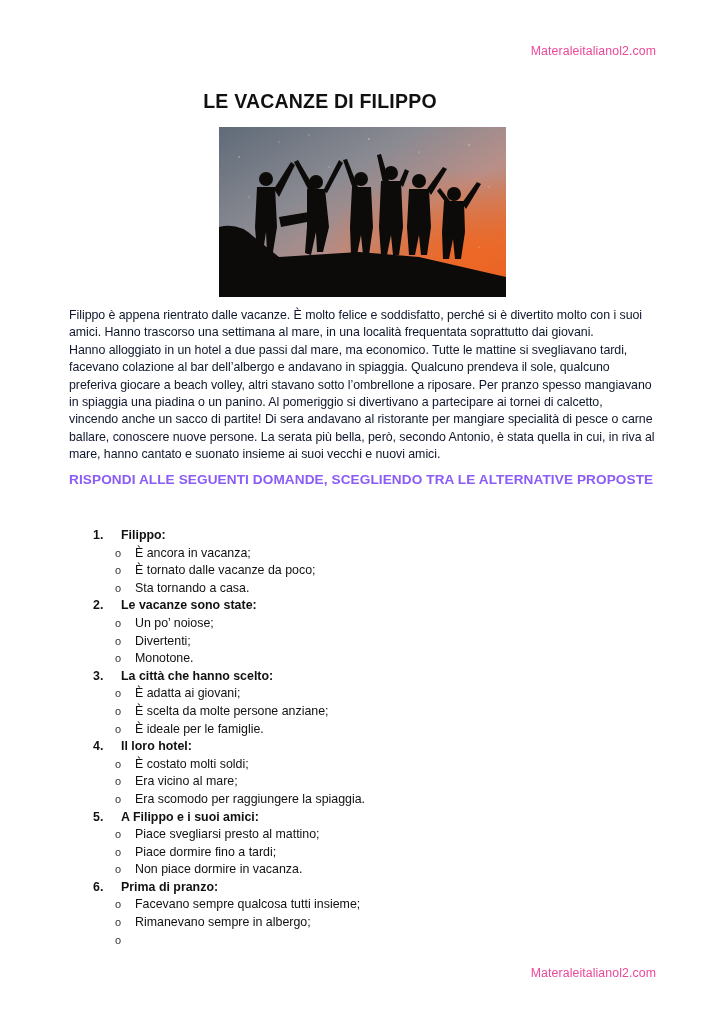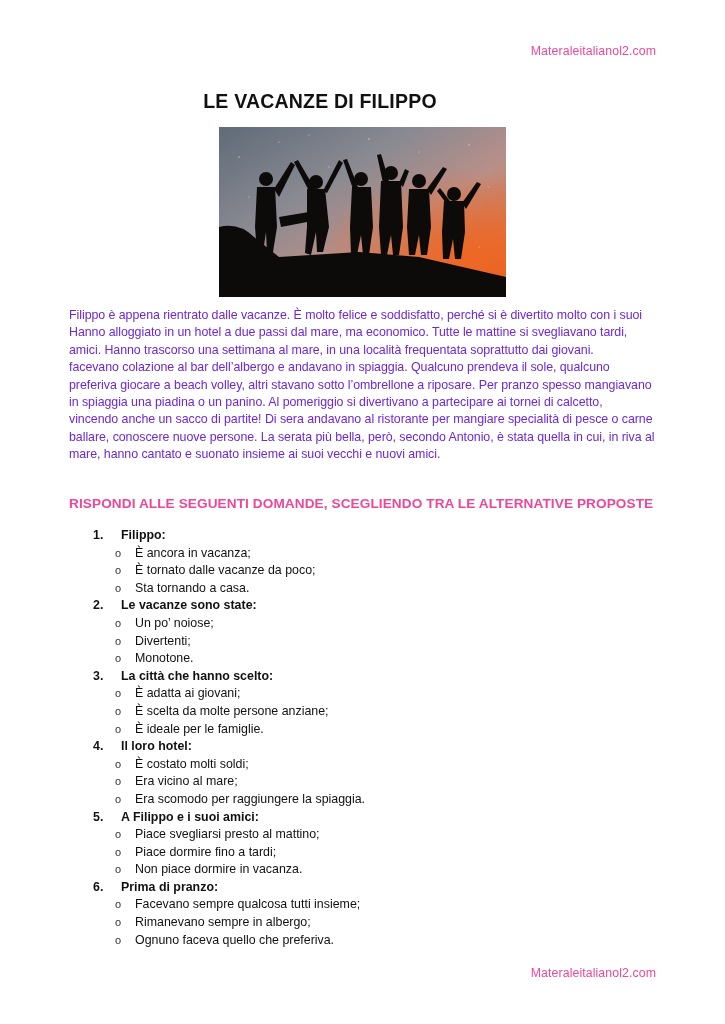--- a/index.html
+++ b/index.html
@@ -17,26 +17,26 @@
       position: absolute; top: 90px; left: 0; width: 640px; text-align: center;
       font-weight: bold; font-size: 19.5px; color: #111; letter-spacing: 0.2px;
     }
     .photo {
       position: absolute; left: 219px; top: 127px; width: 287px; height: 170px;
       overflow: hidden;
     }
     .photo svg { display: block; }
     .story {
       position: absolute; left: 69px; top: 307px; width: 595px;
-      font-size: 12.4px; line-height: 17.4px; color: #6d28d9; letter-spacing: -0.05px;
+      font-size: 12.4px; line-height: 17.4px; color: #0f172a; letter-spacing: -0.05px;
     }
     .story p { margin: 0; }
     .section-heading {
-      position: absolute; left: 69px; top: 496px; font-weight: bold;
-      font-size: 13.6px; color: #ec4899; letter-spacing: 0.1px;
+      position: absolute; left: 69px; top: 472px; font-weight: bold;
+      font-size: 13.6px; color: #8b5cf6; letter-spacing: 0.1px;
     }
     .questions {
       position: absolute; left: 0; top: 527px; width: 725px;
       font-size: 12.4px; color: #111;
     }
     .q { position: relative; }
     .q-head { height: 17.6px; line-height: 17.6px; position: relative; font-weight: bold; }
     .q-num { position: absolute; left: 93px; }
     .q-label { position: absolute; left: 121px; }
     .opt { height: 17.6px; line-height: 17.6px; position: relative; }
@@ -110,22 +110,22 @@
       <circle cx="235" cy="67" r="7"></circle>
       <path d="M225 74 L245 74 L246 105 L242 132 L236 132 L234 112 L230 132 L224 132 L223 105 Z"></path>
       <path d="M243 76 L258 55 L262 57 L247 82 Z"></path>
         <path d="M227 76 L218 64 L221 61 L231 74 Z"></path>
     </g>
   </svg>
 </div>
 
 <div class="story">
   <p>Filippo è appena rientrato dalle vacanze. È molto felice e soddisfatto, perché si è divertito molto con i suoi</p>
+  <p>amici. Hanno trascorso una settimana al mare, in una località frequentata soprattutto dai giovani.</p>
   <p>Hanno alloggiato in un hotel a due passi dal mare, ma economico. Tutte le mattine si svegliavano tardi,</p>
-  <p>amici. Hanno trascorso una settimana al mare, in una località frequentata soprattutto dai giovani.</p>
   <p>facevano colazione al bar dell’albergo e andavano in spiaggia. Qualcuno prendeva il sole, qualcuno</p>
   <p>preferiva giocare a beach volley, altri stavano sotto l’ombrellone a riposare. Per pranzo spesso mangiavano</p>
   <p>in spiaggia una piadina o un panino. Al pomeriggio si divertivano a partecipare ai tornei di calcetto,</p>
   <p>vincendo anche un sacco di partite! Di sera andavano al ristorante per mangiare specialità di pesce o carne</p>
   <p>ballare, conoscere nuove persone. La serata più bella, però, secondo Antonio, è stata quella in cui, in riva al</p>
   <p>mare, hanno cantato e suonato insieme ai suoi vecchi e nuovi amici.</p>
 </div>
 
 <div class="section-heading">RISPONDI ALLE SEGUENTI DOMANDE, SCEGLIENDO TRA LE ALTERNATIVE PROPOSTE</div>
 
@@ -234,18 +234,17 @@
     <div class="opt">
         <span class="opt-bullet">o</span>
         <span class="opt-text">Facevano sempre qualcosa tutti insieme;</span>
       </div>
     <div class="opt">
         <span class="opt-bullet">o</span>
         <span class="opt-text">Rimanevano sempre in albergo;</span>
       </div>
     <div class="opt">
         <span class="opt-bullet">o</span>
-        <span class="opt-text">Ognuno faceva quello che preferiva.</span>
       </div>
   </div>
 </div>
 
 <div class="site bottom">Materaleitalianol2.com</div>
 
 </body></html>

